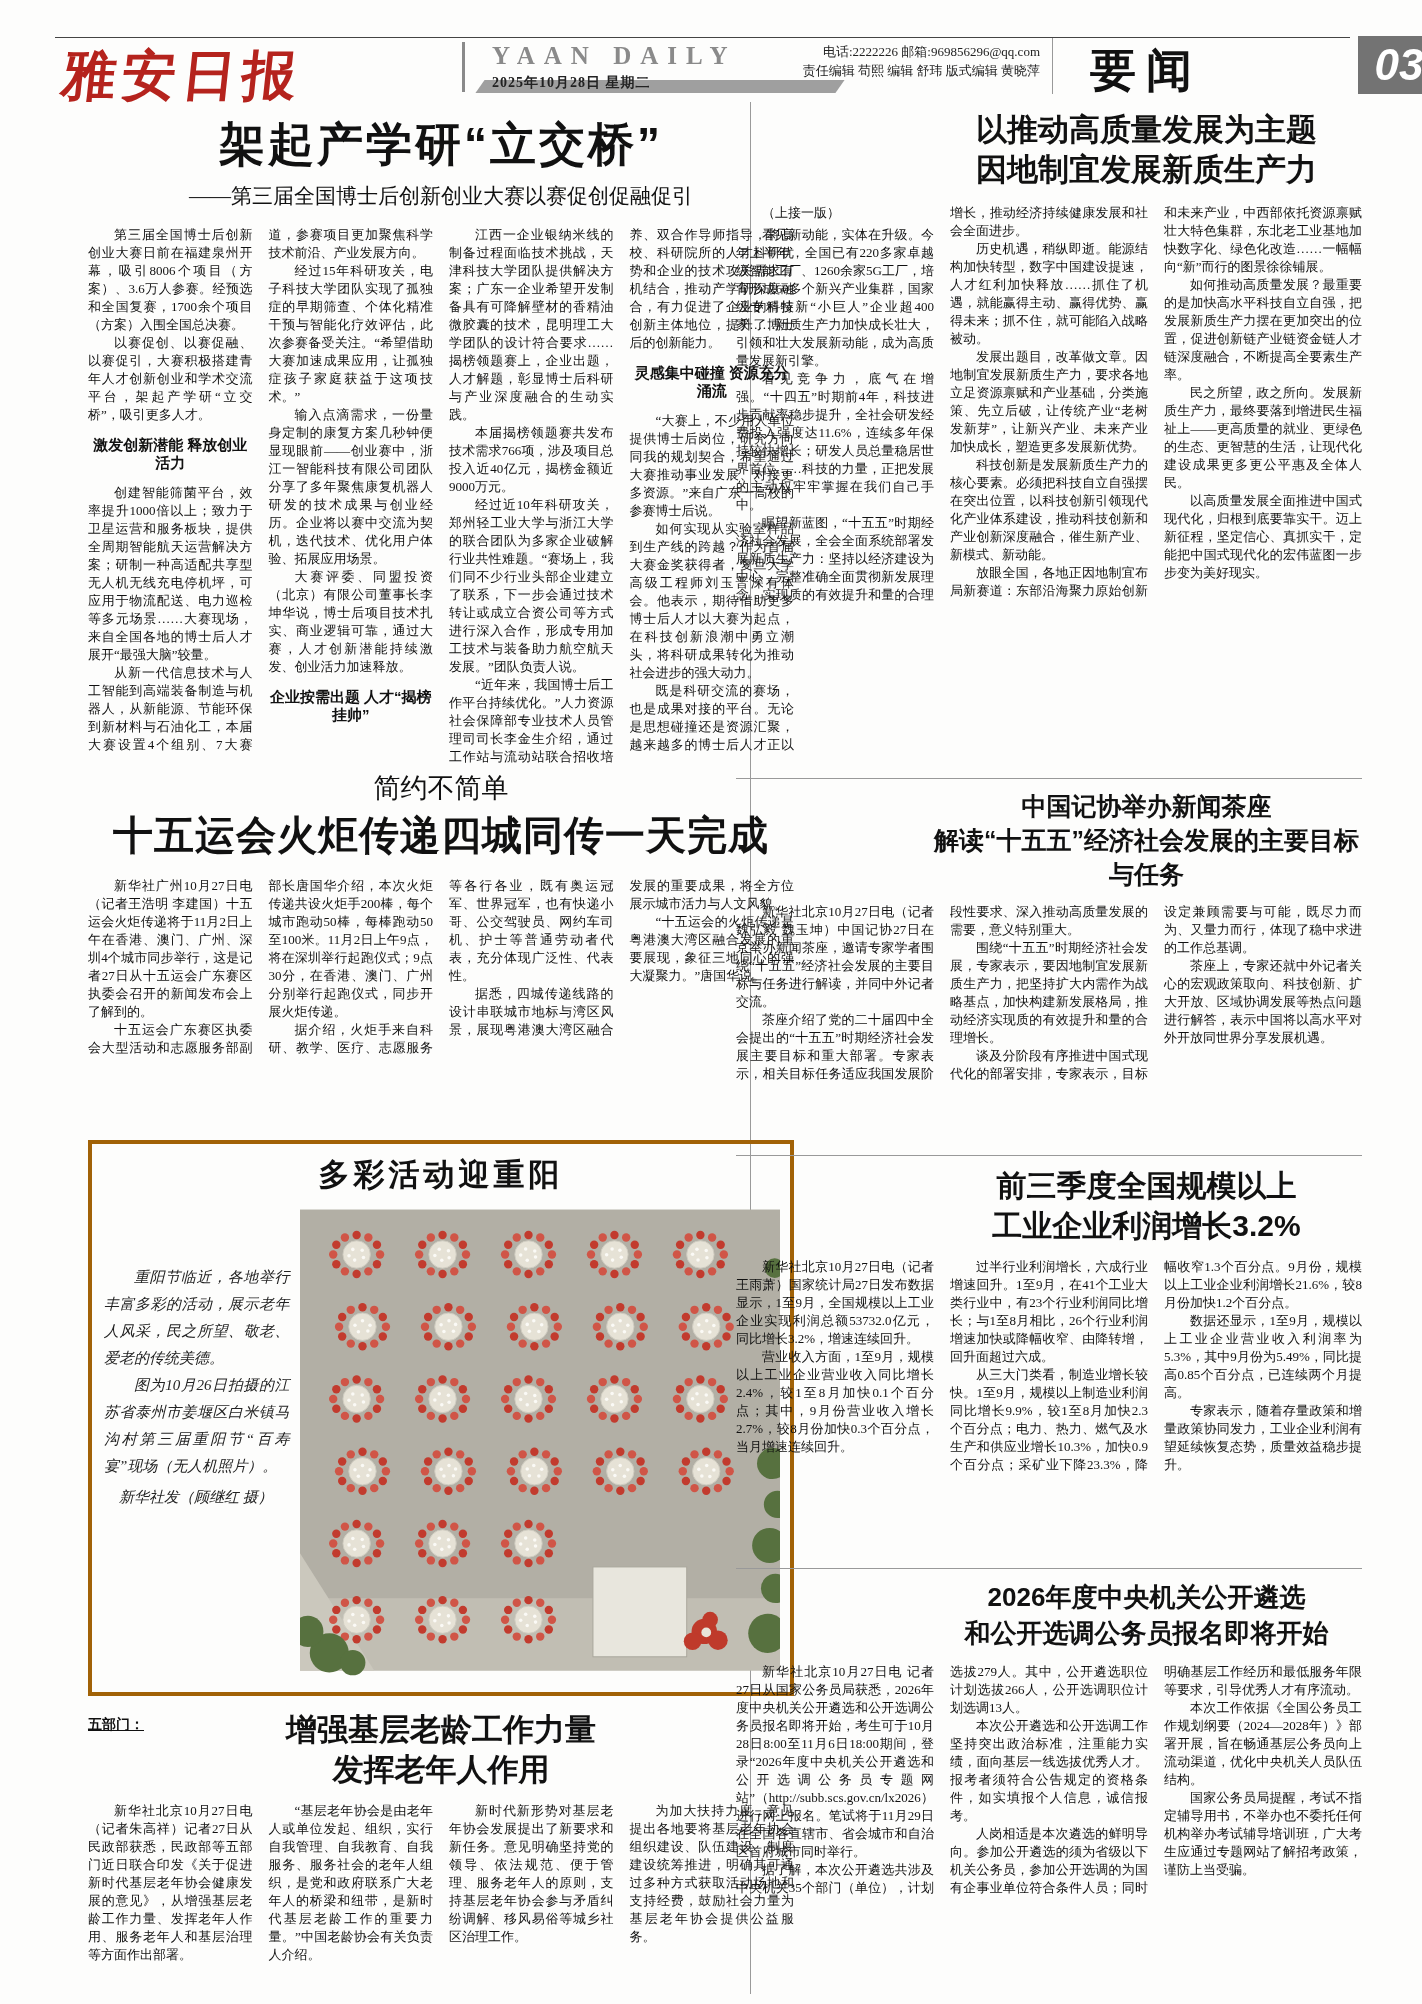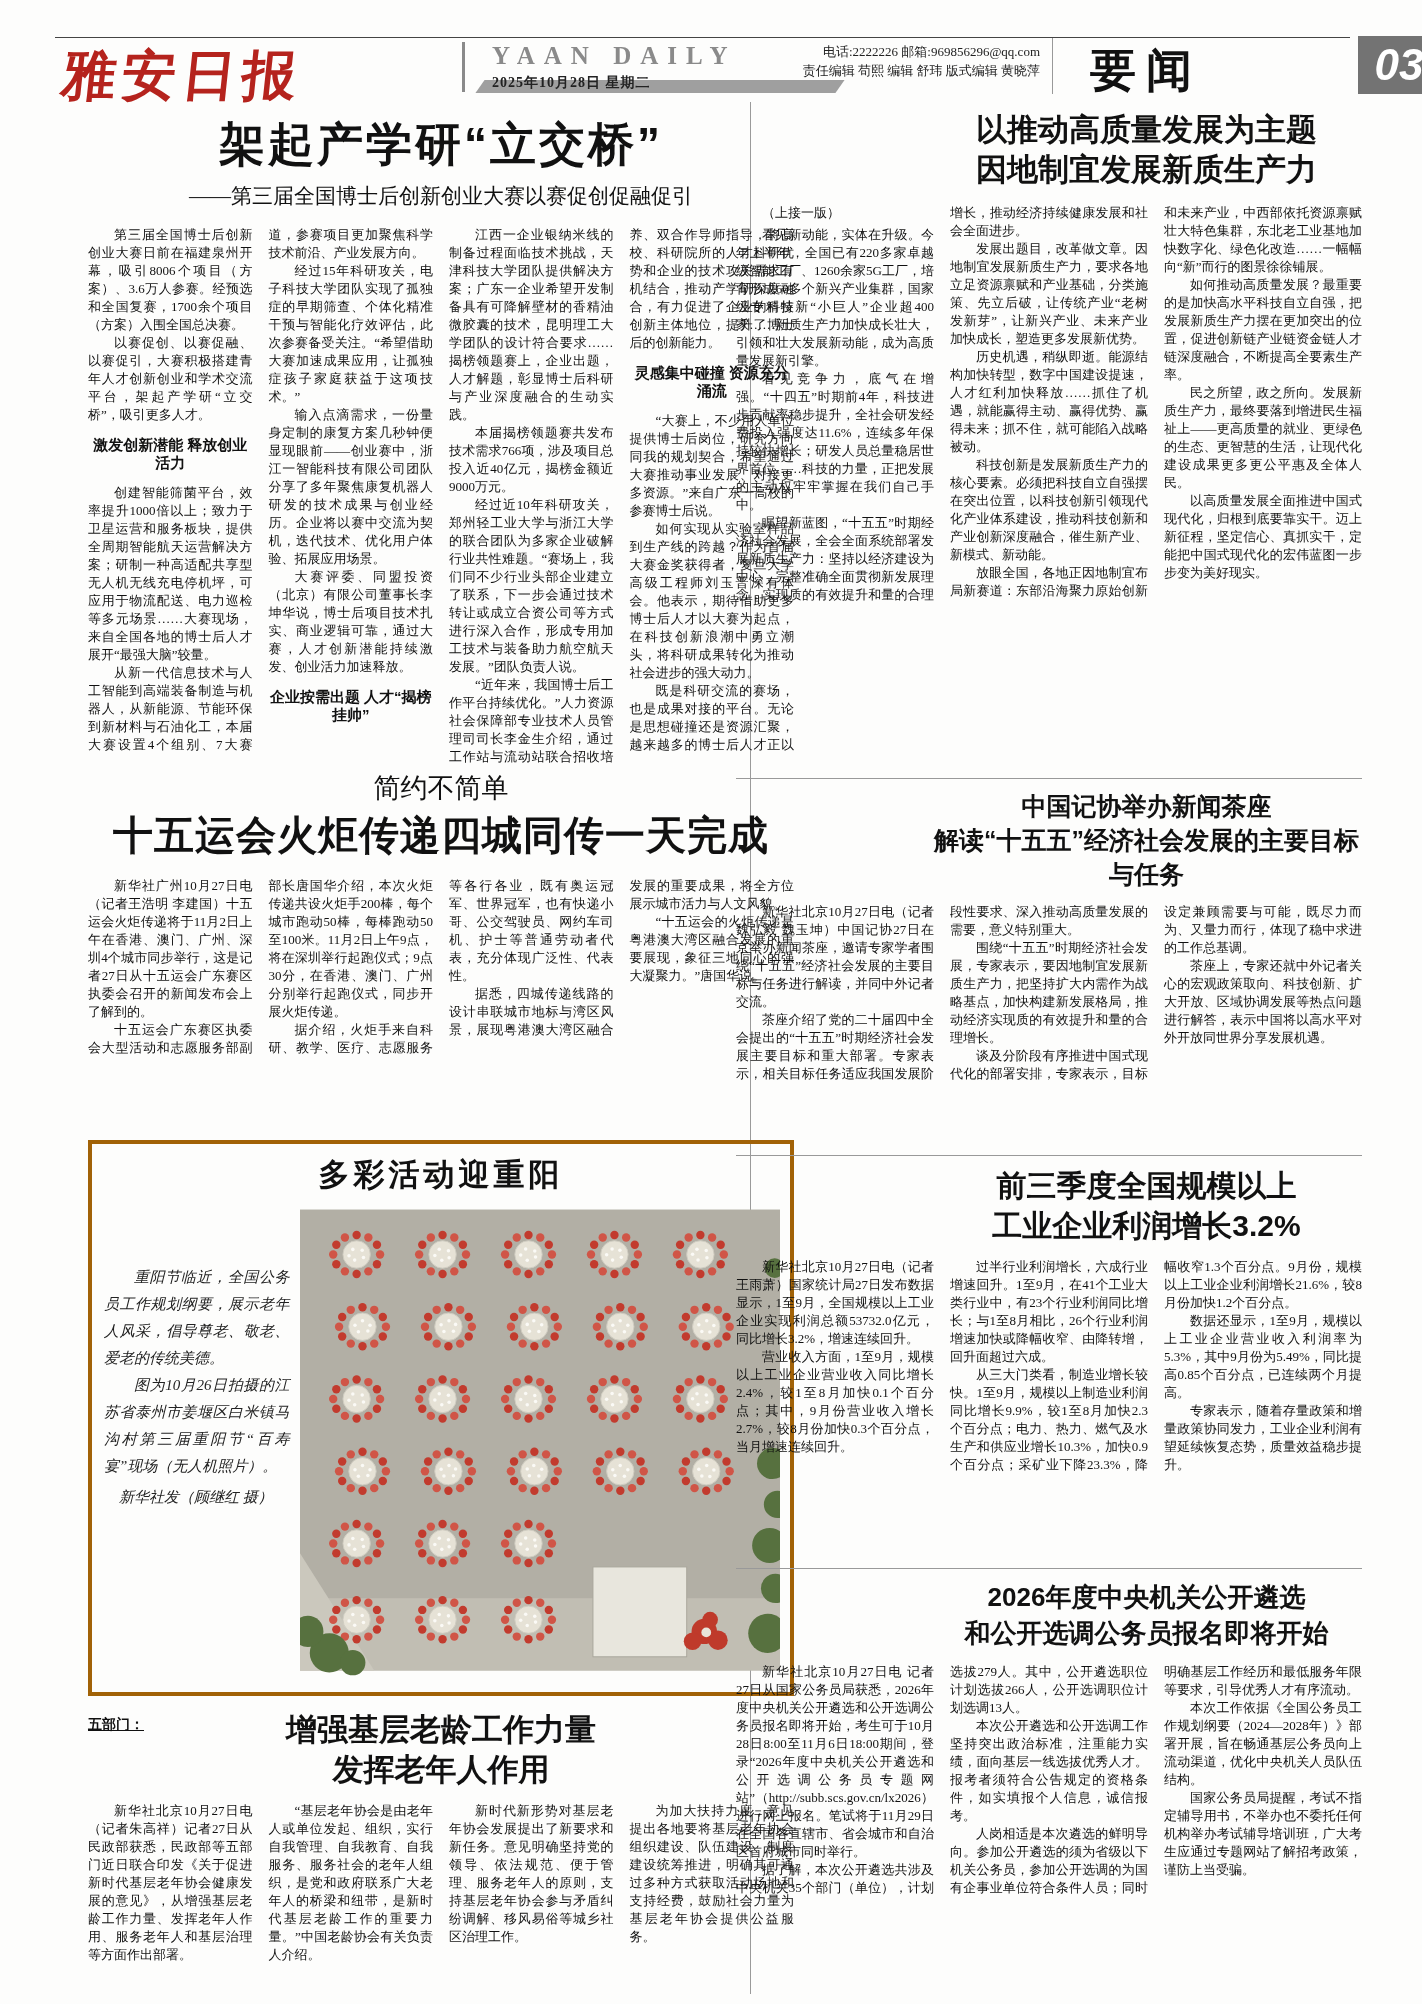--- a/index.html
+++ b/index.html
@@ -133,21 +133,21 @@
         <p class="para">据介绍，火炬手来自科研、教学、医疗、志愿服务等各行各业，既有奥运冠军、世界冠军，也有快递小哥、公交驾驶员、网约车司机、护士等普通劳动者代表，充分体现广泛性、代表性。</p>
         <p class="para">据悉，四城传递线路的设计串联城市地标与湾区风景，展现粤港澳大湾区融合发展的重要成果，将全方位展示城市活力与人文风貌。</p>
         <p class="para">“十五运会的火炬传递是粤港澳大湾区融合发展的重要展现，象征三地同心的强大凝聚力。”唐国华说。</p>
       </div>
   </div>
 
   <div class="photo-box">
     <div class="photo-title">多彩活动迎重阳</div>
     <div class="photo-row">
       <div class="photo-caption">
-        <p>重阳节临近，全国公务员工作规划纲要，展示老年人风采，倡导尊老、敬老、爱老的传统美德。</p>
+        <p>重阳节临近，各地举行丰富多彩的活动，展示老年人风采，民之所望、敬老、爱老的传统美德。</p>
         <p>图为10月26日拍摄的江苏省泰州市姜堰区白米镇马沟村第三届重阳节“百寿宴”现场（无人机照片）。</p>
         <p class="credit">新华社发（顾继红 摄）</p>
       </div>
       <svg id="photo-svg" width="492" height="472" viewBox="0 0 492 472">
           <rect x="0" y="0" width="492" height="472" fill="#b2afa5"></rect>
           <rect x="0" y="398" width="492" height="74" fill="#c1beb3"></rect>
           <polygon points="0,352 76,472 0,472" fill="#cbc8bd"></polygon>
           <rect x="300" y="366" width="96" height="92" fill="#e8e6dd" stroke="#aaa79c" stroke-width="1"></rect>
           <circle cx="82.0" cy="46.0" r="4.3" fill="#d05547"></circle>
           <circle cx="78.8" cy="56.0" r="4.3" fill="#c23b2e"></circle>
@@ -655,22 +655,22 @@
   <div class="r1">
     <div class="r-headline">
       <div>以推动高质量发展为主题</div>
       <div>因地制宜发展新质生产力</div>
     </div>
     <div class="r1-body body-cols cols3">
         <p class="jump-note">（上接一版）</p>
         <p class="para">看见新动能，实体在升级。今年上半年，全国已有220多家卓越级智能工厂、1260余家5G工厂，培育形成60多个新兴产业集群，国家级专精特新“小巨人”企业超400家……新质生产力加快成长壮大，引领和壮大发展新动能，成为高质量发展新引擎。</p>
         <p class="para">看见竞争力，底气在增强。“十四五”时期前4年，科技进步贡献率稳步提升，全社会研发经费投入强度达11.6%，连续多年保持较快增长；研发人员总量稳居世界首位……科技的力量，正把发展的主动权牢牢掌握在我们自己手中。</p>
         <p class="para">瞩望新蓝图，“十五五”时期经济社会发展，全会全面系统部署发展新质生产力：坚持以经济建设为中心，完整准确全面贯彻新发展理念，实现质的有效提升和量的合理增长，推动经济持续健康发展和社会全面进步。</p>
+        <p class="para">历史机遇，稍纵即逝。能源结构加快转型，数字中国建设提速，人才红利加快释放……抓住了机遇，就能赢得主动、赢得优势、赢得未来；抓不住，就可能陷入战略被动。</p>
         <p class="para">发展出题目，改革做文章。因地制宜发展新质生产力，要求各地立足资源禀赋和产业基础，分类施策、先立后破，让传统产业“老树发新芽”，让新兴产业、未来产业加快成长，塑造更多发展新优势。</p>
-        <p class="para">历史机遇，稍纵即逝。能源结构加快转型，数字中国建设提速，人才红利加快释放……抓住了机遇，就能赢得主动、赢得优势、赢得未来；抓不住，就可能陷入战略被动。</p>
         <p class="para">科技创新是发展新质生产力的核心要素。必须把科技自立自强摆在突出位置，以科技创新引领现代化产业体系建设，推动科技创新和产业创新深度融合，催生新产业、新模式、新动能。</p>
         <p class="para">放眼全国，各地正因地制宜布局新赛道：东部沿海聚力原始创新和未来产业，中西部依托资源禀赋壮大特色集群，东北老工业基地加快数字化、绿色化改造……一幅幅向“新”而行的图景徐徐铺展。</p>
         <p class="para">如何推动高质量发展？最重要的是加快高水平科技自立自强，把发展新质生产力摆在更加突出的位置，促进创新链产业链资金链人才链深度融合，不断提高全要素生产率。</p>
         <p class="para">民之所望，政之所向。发展新质生产力，最终要落到增进民生福祉上——更高质量的就业、更绿色的生态、更智慧的生活，让现代化建设成果更多更公平惠及全体人民。</p>
         <p class="para">以高质量发展全面推进中国式现代化，归根到底要靠实干。迈上新征程，坚定信心、真抓实干，定能把中国式现代化的宏伟蓝图一步步变为美好现实。</p>
       </div>
   </div>
 
   <hr class="r-rule">
 

